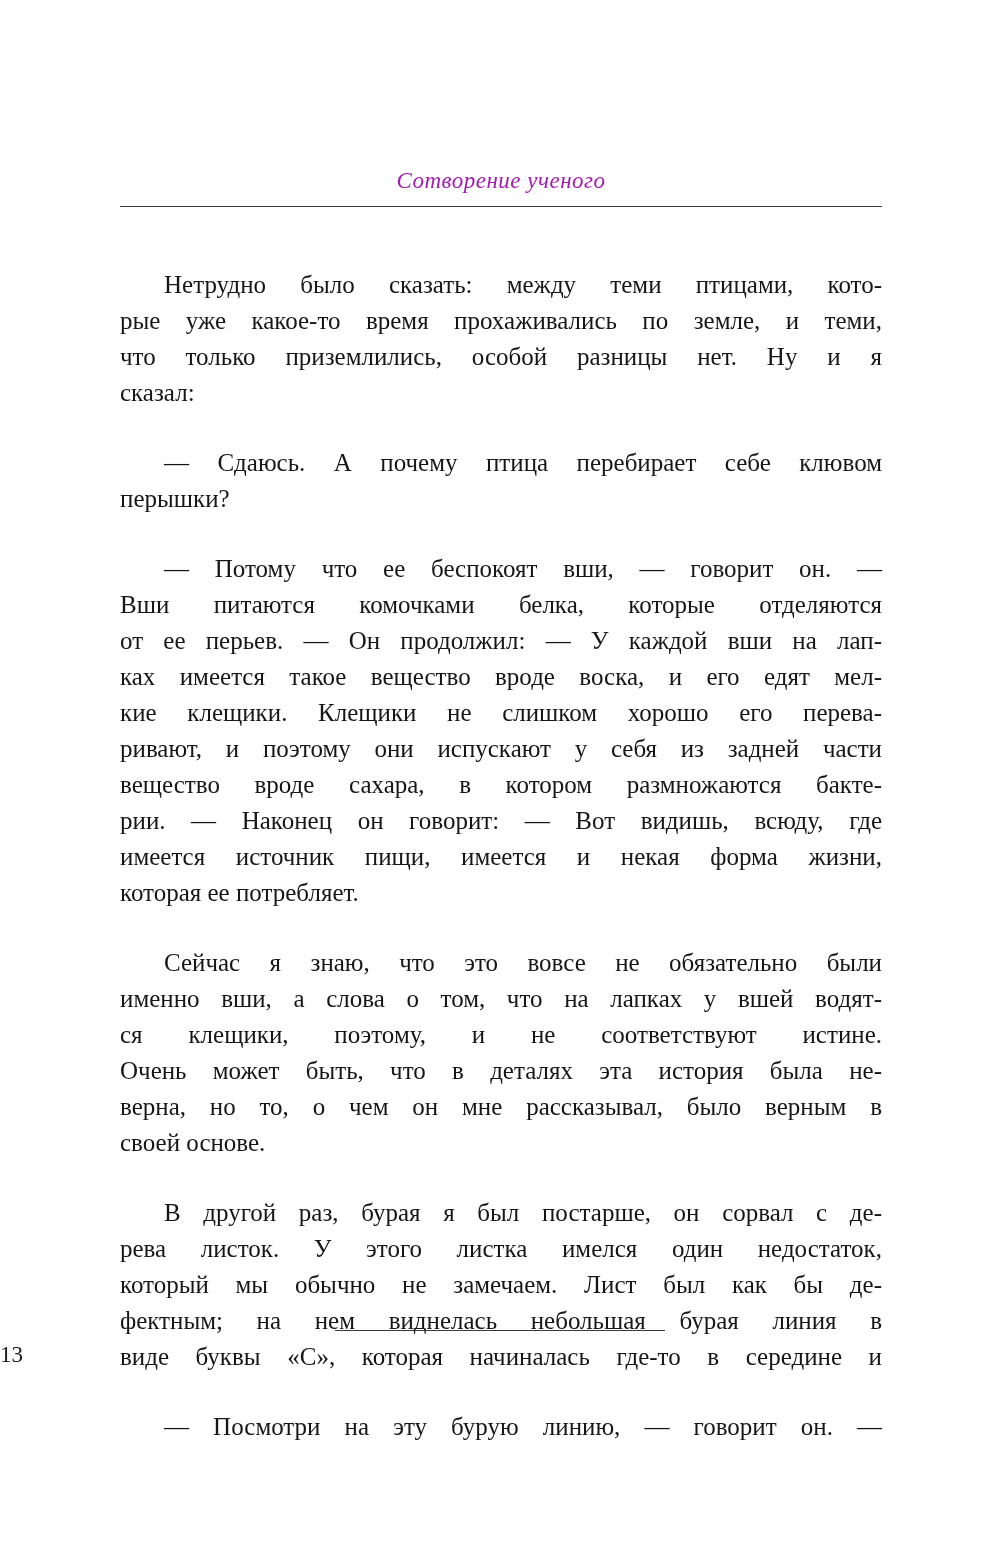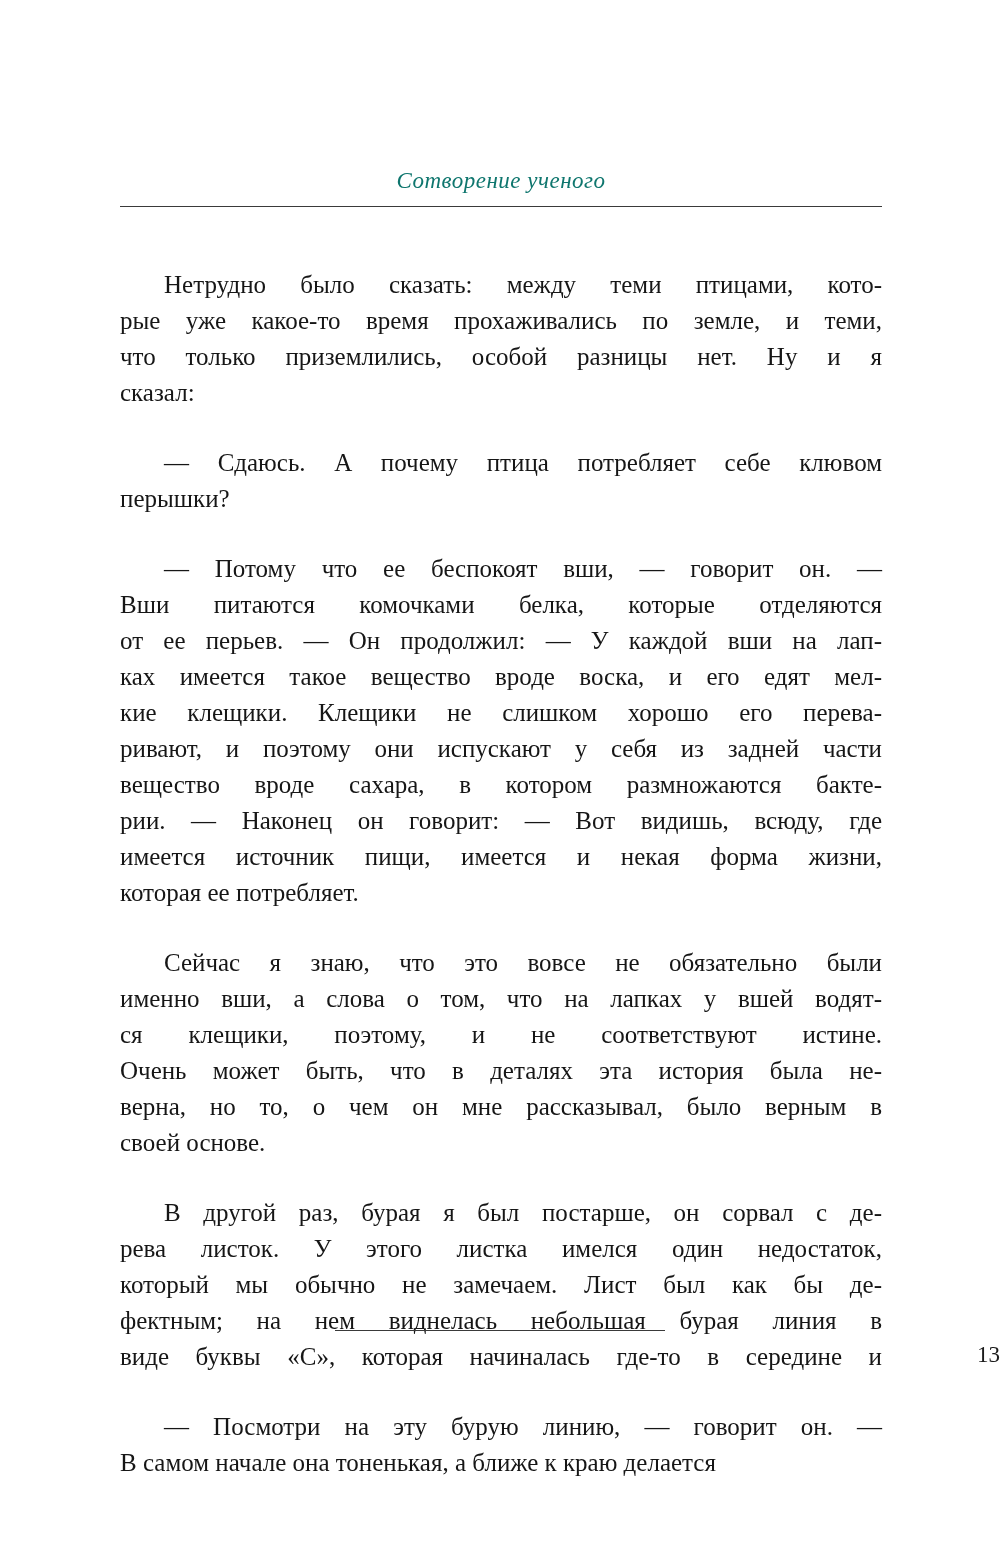--- a/index.html
+++ b/index.html
@@ -25,21 +25,21 @@
   }
   .running-header {
     position: absolute;
     top: 168px;
     left: 0;
     width: 100%;
     text-align: center;
     font-style: italic;
     font-size: 23px;
     letter-spacing: 0.5px;
-    color: #0f766e;
+    color: #a21caf;
   }
   .header-rule {
     position: absolute;
     top: 206px;
     left: 0;
     width: 100%;
     border-top: 1.5px solid #3a3a3a;
   }
   .text-block {
     position: absolute;
@@ -68,38 +68,38 @@
     left: 50%;
     width: 330px;
     margin-left: -165px;
     border-top: 1.5px solid #3a3a3a;
   }
   .page-number {
     position: absolute;
     top: 1342px;
     left: 0;
     width: 100%;
-    text-align: right;
+    text-align: left;
     font-size: 23px;
     color: #1c1c1c;
   }
 </style>
 </head>
 <body>
 
 <div class="page">
   <div class="content-column">
     <div class="running-header">Сотворение ученого</div>
     <div class="header-rule"></div>
     <div class="text-block" id="text-block">
         <div class="line para-first">Нетрудно было сказать: между теми птицами, кото-</div>
         <div class="line">рые уже какое-то время прохаживались по земле, и теми,</div>
         <div class="line">что только приземлились, особой разницы нет. Ну и я</div>
         <div class="line para-last">сказал:</div>
-        <div class="line para-first">— Сдаюсь. А почему птица потребляет себе клювом</div>
+        <div class="line para-first">— Сдаюсь. А почему птица перебирает себе клювом</div>
         <div class="line para-last">перышки?</div>
         <div class="line para-first">— Потому что ее беспокоят вши, — говорит он. —</div>
         <div class="line">Вши питаются комочками белка, которые отделяются</div>
         <div class="line">от ее перьев. — Он продолжил: — У каждой вши на лап-</div>
         <div class="line">ках имеется такое вещество вроде воска, и его едят мел-</div>
         <div class="line">кие клещики. Клещики не слишком хорошо его перева-</div>
         <div class="line">ривают, и поэтому они испускают у себя из задней части</div>
         <div class="line">вещество вроде сахара, в котором размножаются бакте-</div>
         <div class="line">рии. — Наконец он говорит: — Вот видишь, всюду, где</div>
         <div class="line">имеется источник пищи, имеется и некая форма жизни,</div>
@@ -109,18 +109,17 @@
         <div class="line">ся клещики, поэтому, и не соответствуют истине.</div>
         <div class="line">Очень может быть, что в деталях эта история была не-</div>
         <div class="line">верна, но то, о чем он мне рассказывал, было верным в</div>
         <div class="line para-last">своей основе.</div>
         <div class="line para-first">В другой раз, бурая я был постарше, он сорвал с де-</div>
         <div class="line">рева листок. У этого листка имелся один недостаток,</div>
         <div class="line">который мы обычно не замечаем. Лист был как бы де-</div>
         <div class="line">фектным; на нем виднелась небольшая бурая линия в</div>
         <div class="line">виде буквы «С», которая начиналась где-то в середине и</div>
         <div class="line para-first">— Посмотри на эту бурую линию, — говорит он. —</div>
-        <div class="line para-last">В самом начале она тоненькая, а ближе к краю делается</div>
       </div>
   </div>
   <div class="footer-rule"></div>
   <div class="page-number">13</div>
 </div>
 
 </body></html>

